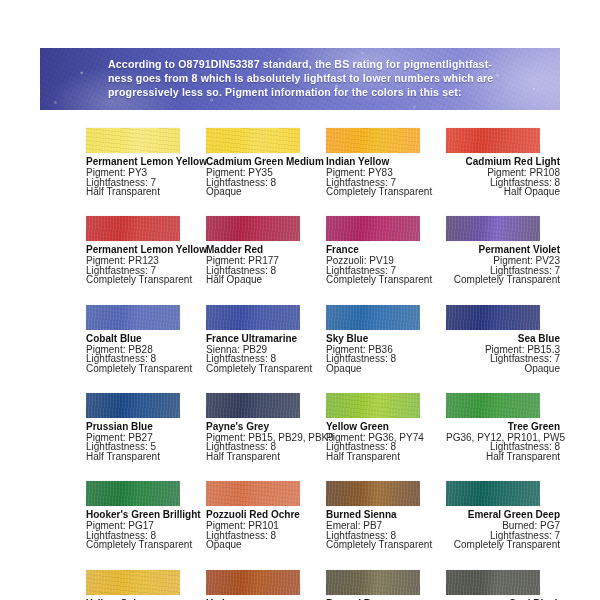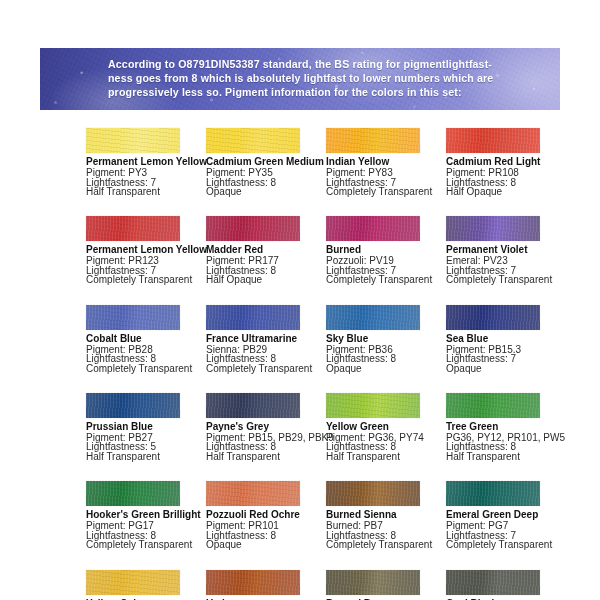--- a/index.html
+++ b/index.html
@@ -60,21 +60,21 @@
     white-space:pre-line;
   }
   
   #grid{
     position:absolute;
     left:86px; top:128px;
     width:478px;
   }
   .row{ display:flex; }
   .cell{ width:114px; margin-right:6px; }
-  .cell:last-child{ margin-right:0; }
+  .cell:last-child{ margin-right:0;text-align:right; }
   .swatch{
     width:94px; height:25px;
     margin-bottom:4px;
     position:relative;
     box-shadow:0 0 0 0.5px rgba(0,0,0,.06);
   }
   .swatch .tex{
     position:absolute; inset:0;
     background-image:
       repeating-linear-gradient(92deg, rgba(255,255,255,.10) 0 1px, rgba(0,0,0,0) 1px 3px),
@@ -174,32 +174,32 @@
         <div class="name">Madder Red</div>
         <div class="meta">Pigment: PR177</div>
         <div class="meta">Lightfastness: 8</div>
         <div class="meta">Half Opaque</div>
       </div>
       <div class="cell">
         <div class="swatch" style="background: linear-gradient(95deg, rgb(158, 27, 87) 0%, rgb(181, 39, 102) 55%, rgb(158, 27, 87) 100%);">
           <div class="tex"></div>
           <div class="shine"></div>
         </div>
-        <div class="name">Burned</div>
+        <div class="name">France</div>
         <div class="meta">Pozzuoli: PV19</div>
         <div class="meta">Lightfastness: 7</div>
         <div class="meta">Completely Transparent</div>
       </div>
       <div class="cell">
         <div class="swatch" style="background: linear-gradient(95deg, rgb(76, 59, 110) 0%, rgb(123, 95, 192) 55%, rgb(76, 59, 110) 100%);">
           <div class="tex"></div>
           <div class="shine"></div>
         </div>
         <div class="name">Permanent Violet</div>
-        <div class="meta">Emeral: PV23</div>
+        <div class="meta">Pigment: PV23</div>
         <div class="meta">Lightfastness: 7</div>
         <div class="meta">Completely Transparent</div>
       </div>
     </div>
     <div class="rowgap"></div>
     <div class="row">
       <div class="cell">
         <div class="swatch" style="background: linear-gradient(95deg, rgb(65, 86, 168) 0%, rgb(91, 108, 188) 55%, rgb(65, 86, 168) 100%);">
           <div class="tex"></div>
           <div class="shine"></div>
@@ -304,31 +304,31 @@
         <div class="meta">Pigment: PR101</div>
         <div class="meta">Lightfastness: 8</div>
         <div class="meta">Opaque</div>
       </div>
       <div class="cell">
         <div class="swatch" style="background: linear-gradient(95deg, rgb(94, 58, 29) 0%, rgb(156, 106, 51) 55%, rgb(94, 58, 29) 100%);">
           <div class="tex"></div>
           <div class="shine"></div>
         </div>
         <div class="name">Burned Sienna</div>
-        <div class="meta">Burned: PB7</div>
+        <div class="meta">Emeral: PB7</div>
         <div class="meta">Lightfastness: 8</div>
         <div class="meta">Completely Transparent</div>
       </div>
       <div class="cell">
         <div class="swatch" style="background: linear-gradient(95deg, rgb(10, 88, 82) 0%, rgb(17, 100, 92) 55%, rgb(10, 88, 82) 100%);">
           <div class="tex"></div>
           <div class="shine"></div>
         </div>
         <div class="name">Emeral Green Deep</div>
-        <div class="meta">Pigment: PG7</div>
+        <div class="meta">Burned: PG7</div>
         <div class="meta">Lightfastness: 7</div>
         <div class="meta">Completely Transparent</div>
       </div>
     </div>
     <div class="rowgap"></div>
     <div class="row">
       <div class="cell">
         <div class="swatch" style="background: linear-gradient(95deg, rgb(223, 174, 43) 0%, rgb(232, 187, 53) 55%, rgb(223, 174, 43) 100%);">
           <div class="tex"></div>
           <div class="shine"></div>

